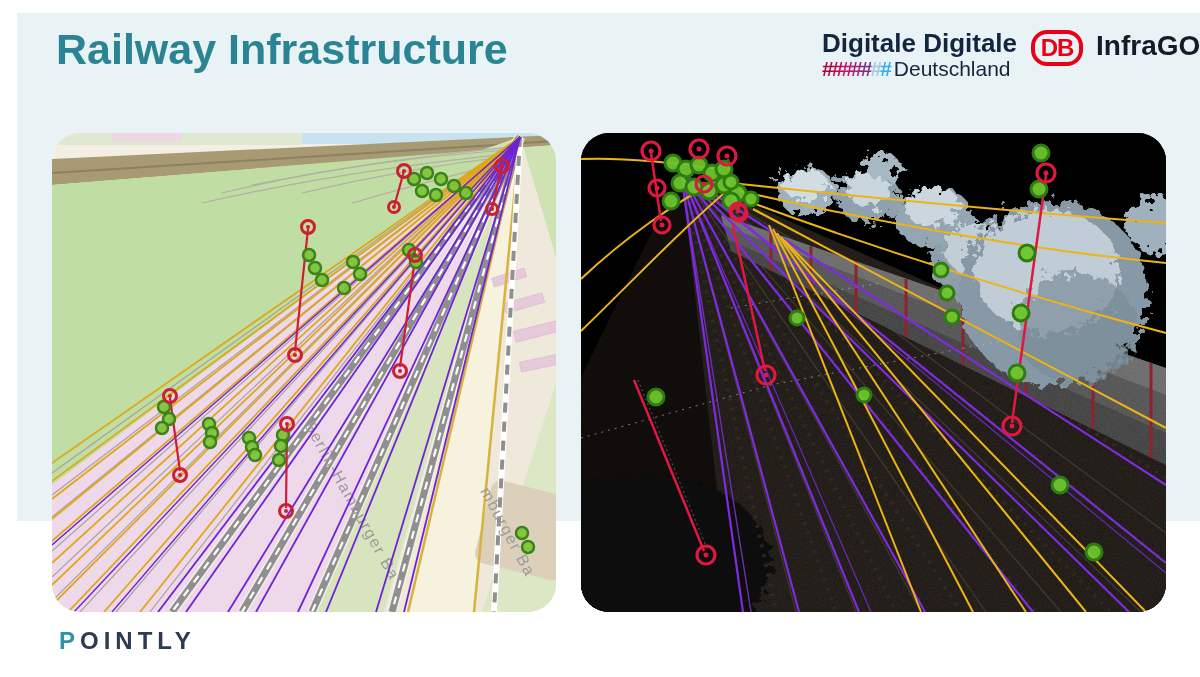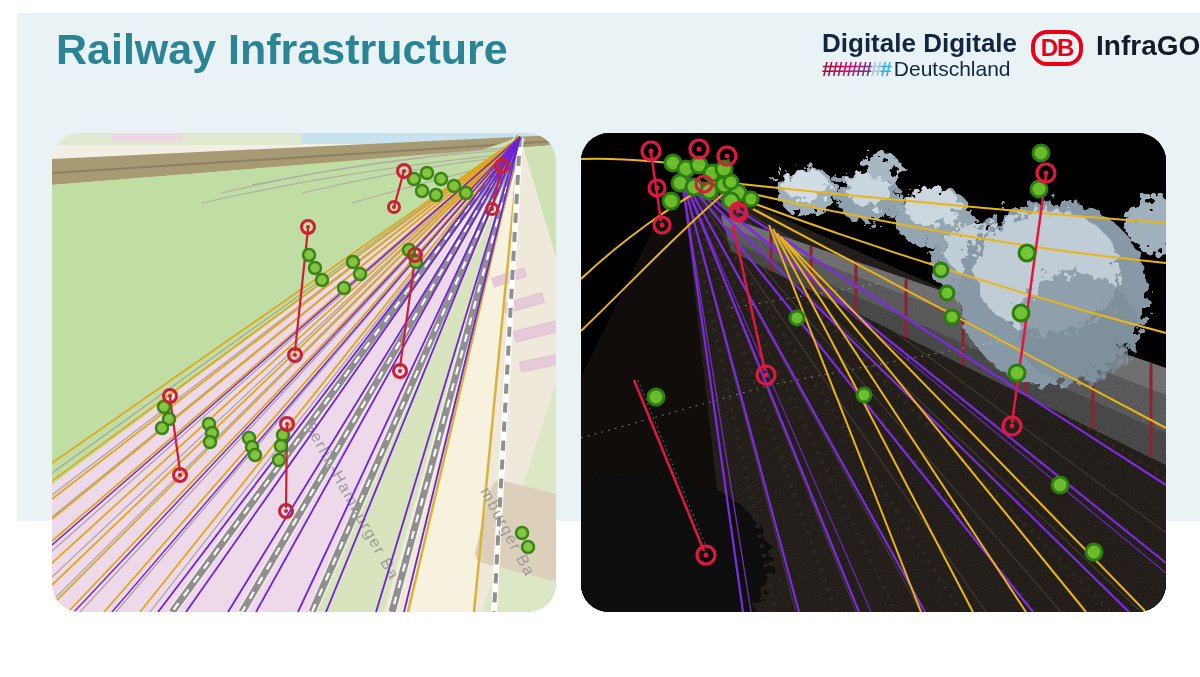--- a/index.html
+++ b/index.html
@@ -409,13 +409,16 @@
           <circle cx="185" cy="242" r="2.5"></circle>
             <circle cx="125" cy="422" r="2.5"></circle>
           <circle cx="465" cy="40" r="2.5"></circle>
             <circle cx="431" cy="293" r="2.5"></circle>
             <circle cx="81" cy="92" r="2.5"></circle>
         </g>
       </g>
     </svg>
   </div>
 
+  <div class="pointly">
+    <span class="p">P</span><span>OINTLY</span>
+  </div>
 </div>
 
 </body></html>

